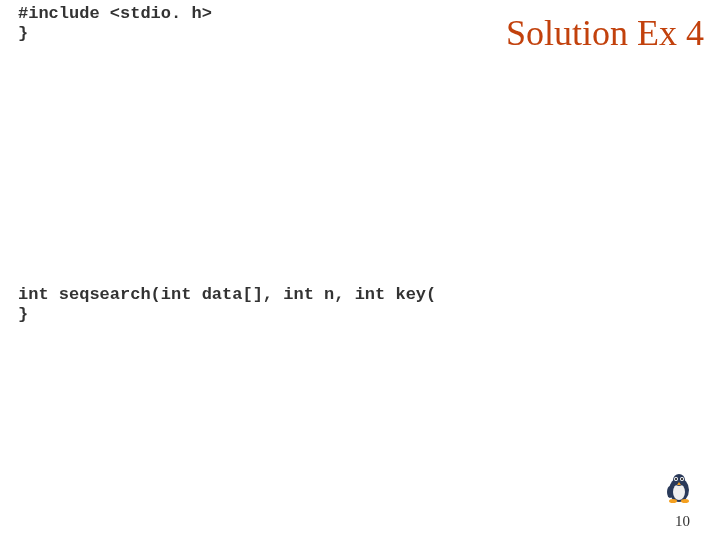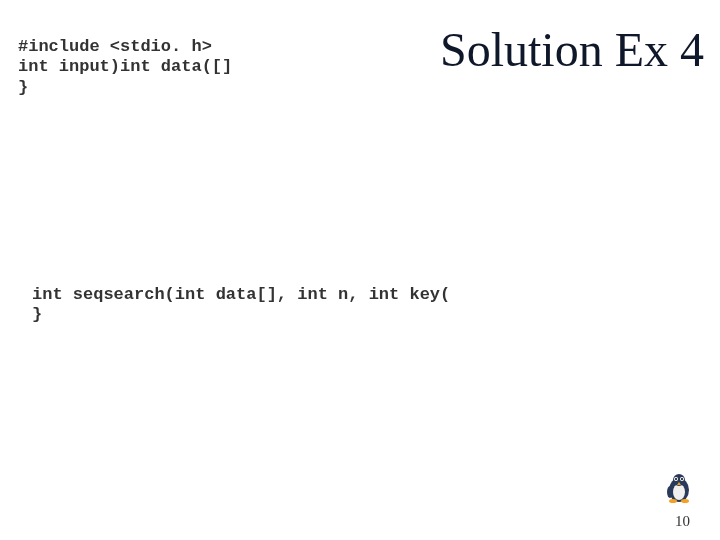--- a/index.html
+++ b/index.html
@@ -17,46 +17,44 @@
     }
     .code-top {
       position: absolute;
       top: 4px;
       left: 18px;
       font-family: "Courier New", monospace;
       font-weight: bold;
       font-size: 17px;
       line-height: 1.2;
       color: #333;
-      margin-top: 33px;
     }
     .code-top .line {
       white-space: pre;
     }
     .title {
       position: absolute;
-      top: 22px;
+      top: 12px;
       right: 16px;
       font-family: "Times New Roman", serif;
-      font-size: 48px;
-      color: #0f172a;
+      font-size: 36px;
+      color: #c2410c;
     }
     .code-mid {
       position: absolute;
       top: 285px;
       left: 18px;
       font-family: "Courier New", monospace;
       font-weight: bold;
       font-size: 17px;
       line-height: 1.2;
       color: #333;
     }
     .code-mid .line {
       white-space: pre;
-      margin-left: 14px;
     }
     .mascot {
       position: absolute;
       bottom: 36px;
       right: 24px;
       width: 34px;
       height: 34px;
     }
     .mascot svg {
       width: 100%;
@@ -69,21 +67,20 @@
       font-family: "Times New Roman", serif;
       font-size: 15px;
       color: #333;
     }
   </style>
 </head>
 <body>
 
 <div class="code-top">
   <div class="line">#include &lt;stdio. h&gt;</div>
-  <div class="line">int input)int data([]</div>
   <div class="line">}</div>
 </div>
 
 <div class="title">Solution Ex 4</div>
 
 <div class="code-mid">
   <div class="line">int seqsearch(int data[], int n, int key(</div>
   <div class="line">}</div>
 </div>
 

